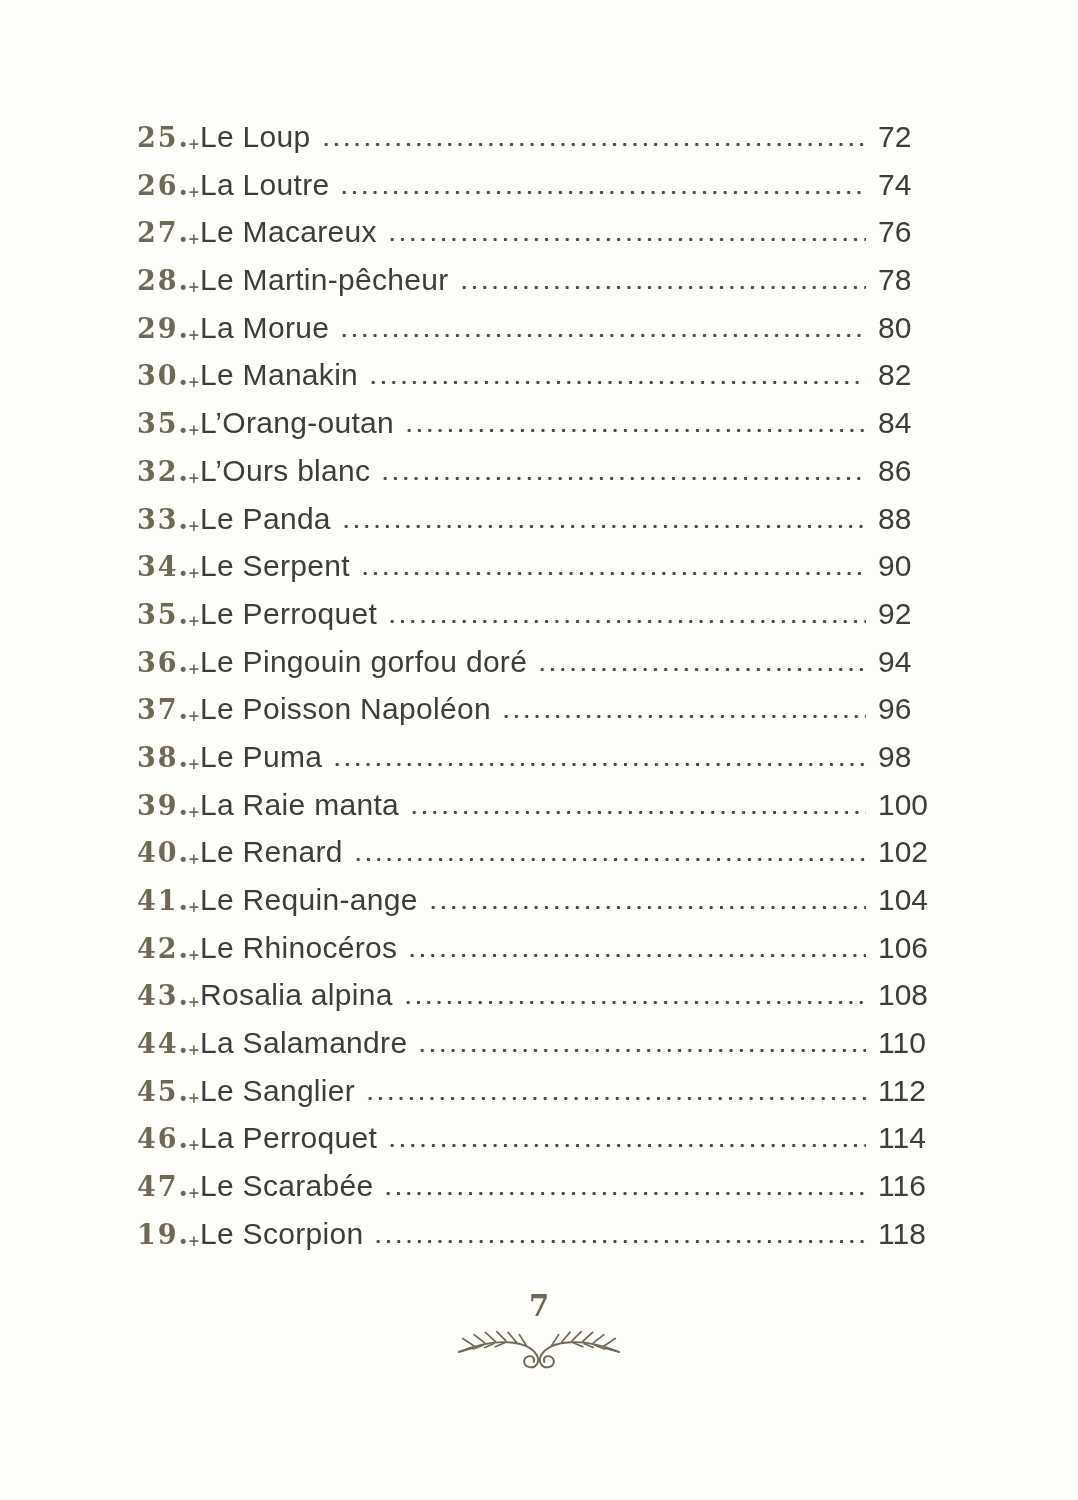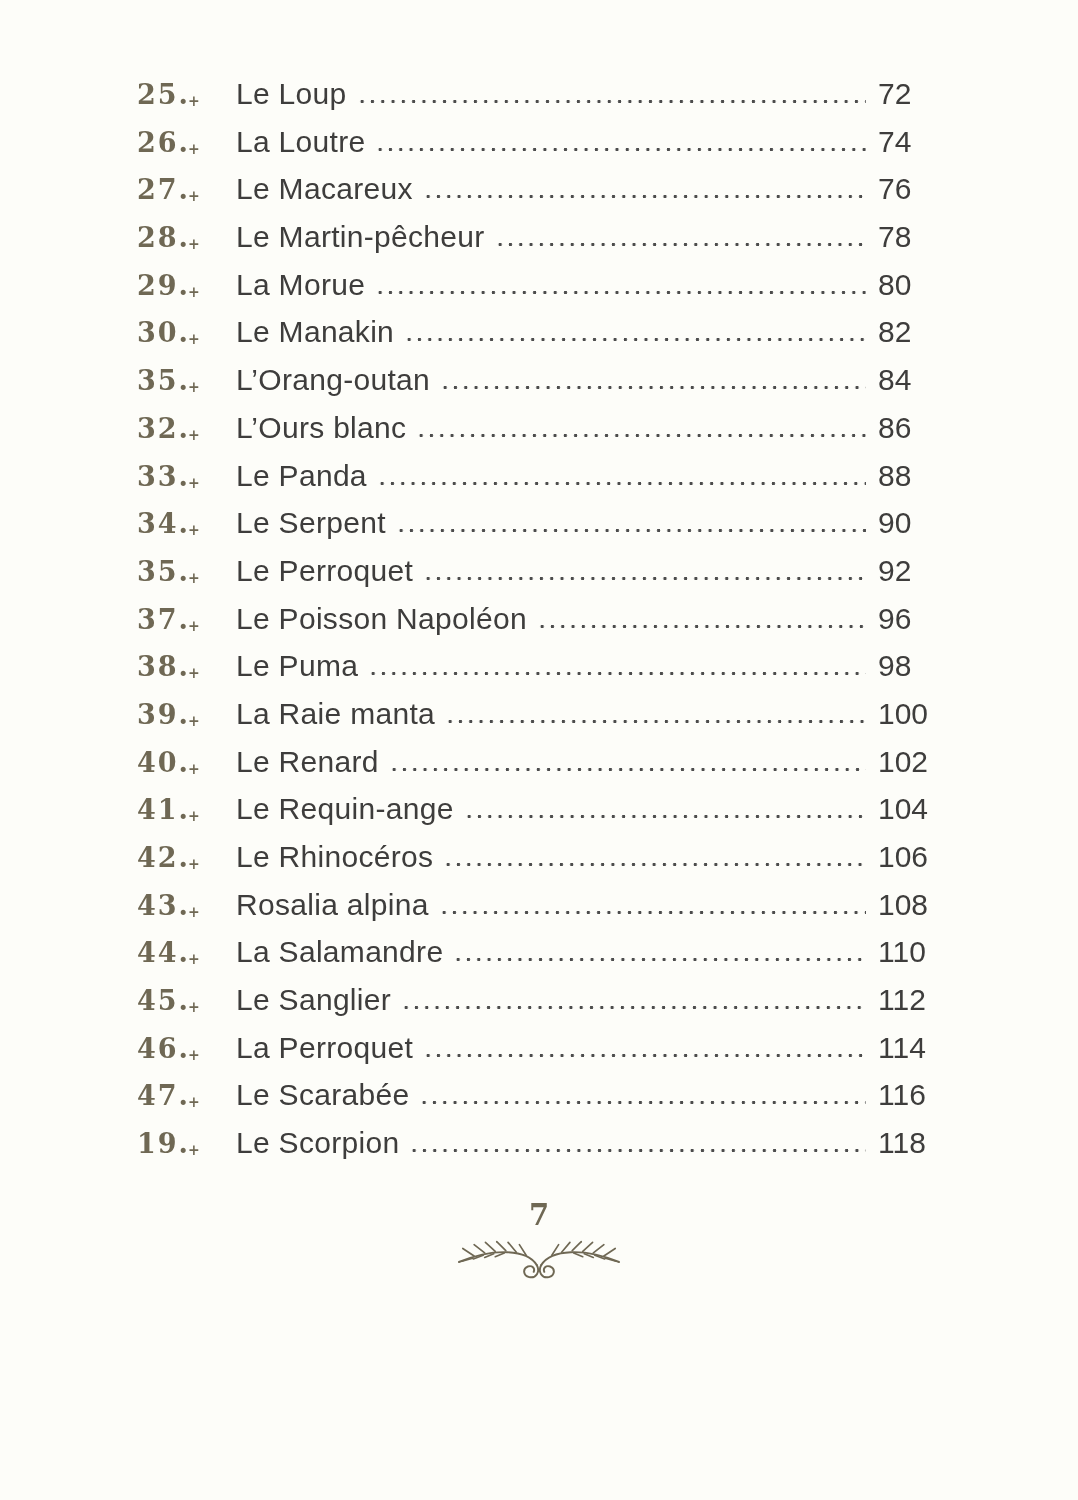--- a/index.html
+++ b/index.html
@@ -12,21 +12,21 @@
   .page{
     position:relative;
     width:1078px;height:1500px;
     margin:0 auto;
     background:var(--background);
     font-family:"Liberation Sans",sans-serif;
     box-sizing:border-box;
     overflow:hidden;
   }
   .toc{
-    padding:77px 142px 0 137px;
+    padding:120px 142px 0 137px;
   }
   .row{
     display:flex;
     align-items:baseline;
     height:47.7px;
   }
   .num{
     flex:none;
     width:63px;
     font-family:"DejaVu Serif",serif;
@@ -44,21 +44,20 @@
     position:relative;
     top:2px;
   }
   .title{
     flex:none;
     font-size:30px;
     font-weight:400;
     color:var(--text);
     letter-spacing:0.3px;
     white-space:nowrap;
-    margin-left:36px;
   }
   .dots{
     flex:1 1 auto;
     height:5px;
     margin:0 12px 0 10px;
     background-image:radial-gradient(circle, var(--dots) 1.55px, rgba(0,0,0,0) 1.95px);
     background-size:10.3px 5px;
     background-repeat:repeat-x;
     background-position:0 100%;
   }
@@ -167,20 +166,26 @@
       <span class="pageno">90</span>
     </div>
 
     <div class="row">
       <span class="num"><span class="n">35.</span><span class="orn">+</span></span>
       <span class="title">Le Perroquet</span>
       <span class="dots"></span>
       <span class="pageno">92</span>
     </div>
 
+    <div class="row">
+      <span class="num"><span class="n">36.</span><span class="orn">+</span></span>
+      <span class="title">Le Pingouin gorfou doré</span>
+      <span class="dots"></span>
+      <span class="pageno">94</span>
+    </div>
 
     <div class="row">
       <span class="num"><span class="n">37.</span><span class="orn">+</span></span>
       <span class="title">Le Poisson Napoléon</span>
       <span class="dots"></span>
       <span class="pageno">96</span>
     </div>
 
     <div class="row">
       <span class="num"><span class="n">38.</span><span class="orn">+</span></span>

